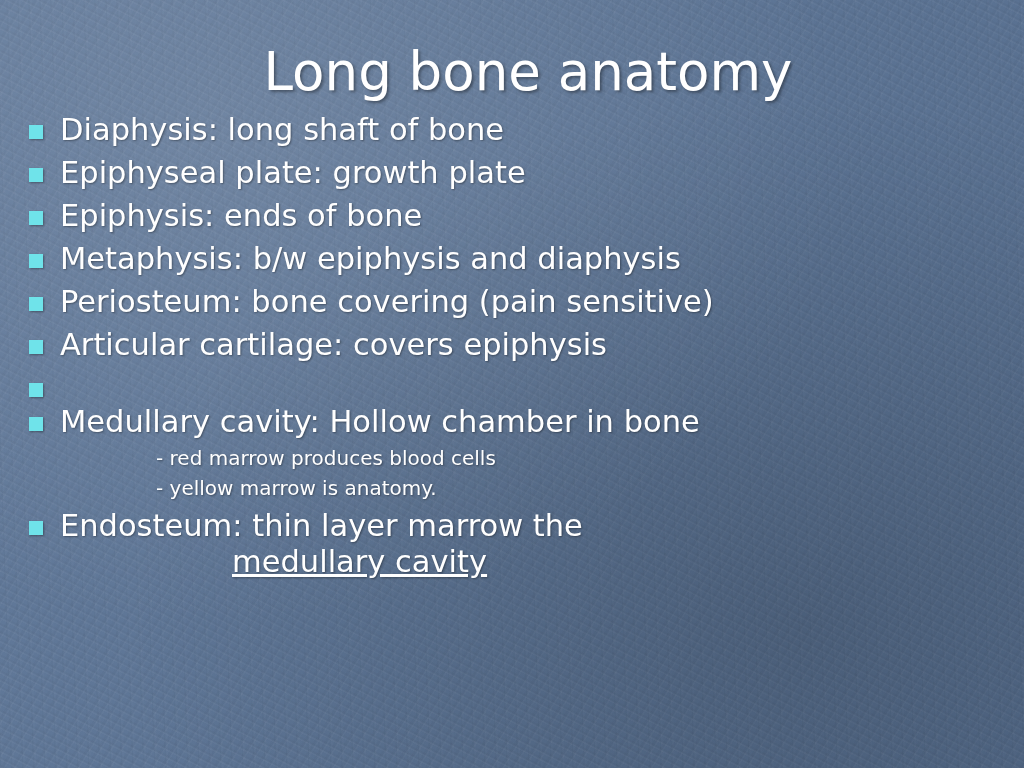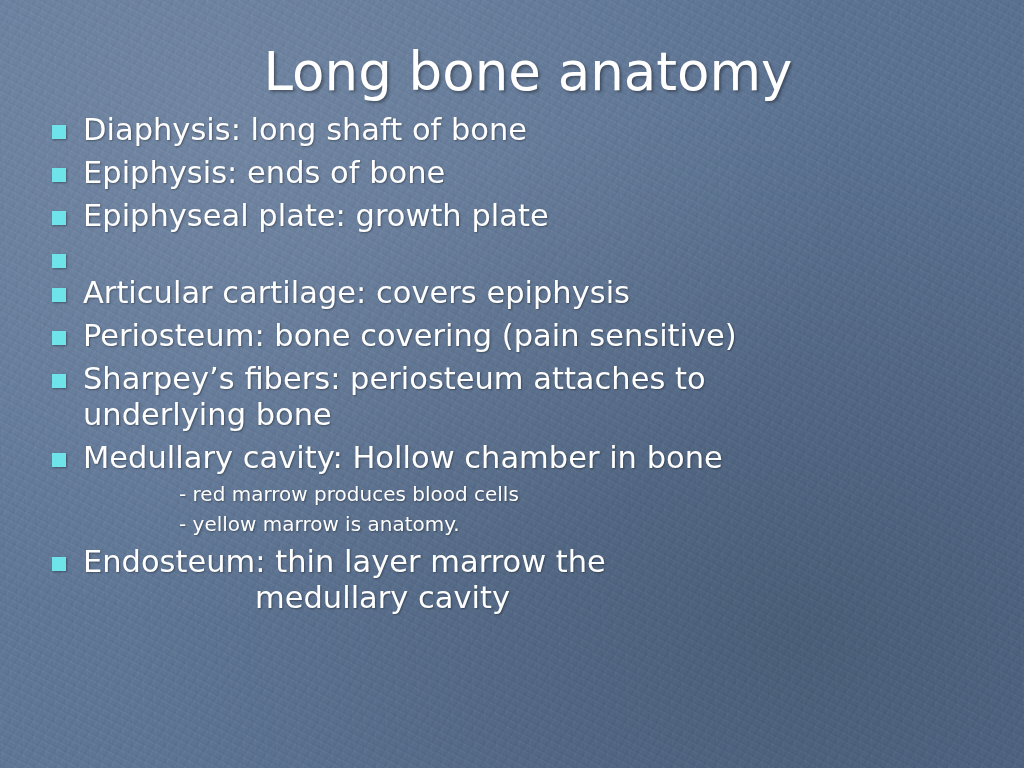--- a/index.html
+++ b/index.html
@@ -39,21 +39,21 @@
     font-size: 53px;
     line-height: 1.05;
     font-weight: normal;
     letter-spacing: 0px;
     text-shadow: 2px 2px 3px rgba(0,0,0,0.35);
   }
 
   .body-area {
     position: absolute;
     top: 112px;
-    left: 52px;
+    left: 29px;
     width: 950px;
   }
 
   .bullet-row {
     display: flex;
     align-items: flex-start;
     margin-bottom: 7px;
   }
 
   .bullet-marker {
@@ -83,66 +83,64 @@
     padding-left: 127px;
   }
 
   .wrap-indent {
     display: block;
   }
 
   .hang-indent {
     display: block;
     padding-left: 172px;
+    text-decoration: underline;
   }
 </style>
 </head>
 <body>
 
 <div class="slide">
 
   <div class="title">Long bone anatomy</div>
 
   <div class="body-area">
 
     <div class="bullet-row">
       <span class="bullet-marker"></span>
       <span class="bullet-text">Diaphysis: long shaft of bone</span>
     </div>
 
     <div class="bullet-row">
       <span class="bullet-marker"></span>
+      <span class="bullet-text">Epiphyseal plate: growth plate</span>
+    </div>
+
+    <div class="bullet-row">
+      <span class="bullet-marker"></span>
       <span class="bullet-text">Epiphysis: ends of bone</span>
     </div>
 
     <div class="bullet-row">
       <span class="bullet-marker"></span>
-      <span class="bullet-text">Epiphyseal plate: growth plate</span>
+      <span class="bullet-text">Metaphysis: b/w epiphysis and diaphysis</span>
     </div>
 
     <div class="bullet-row">
       <span class="bullet-marker"></span>
+      <span class="bullet-text">Periosteum: bone covering (pain sensitive)</span>
     </div>
 
     <div class="bullet-row">
       <span class="bullet-marker"></span>
       <span class="bullet-text">Articular cartilage: covers epiphysis</span>
     </div>
 
     <div class="bullet-row">
       <span class="bullet-marker"></span>
-      <span class="bullet-text">Periosteum: bone covering (pain sensitive)</span>
-    </div>
-
-    <div class="bullet-row">
-      <span class="bullet-marker"></span>
-      <span class="bullet-text">
-        <span class="wrap-indent">Sharpey’s fibers: periosteum attaches to</span>
-        <span class="wrap-indent">underlying bone</span>
-      </span>
     </div>
 
     <div class="bullet-row">
       <span class="bullet-marker"></span>
       <span class="bullet-text">Medullary cavity: Hollow chamber in bone</span>
     </div>
 
     <div class="sub-line">- red marrow produces blood cells</div>
     <div class="sub-line">- yellow marrow is anatomy.</div>
 

